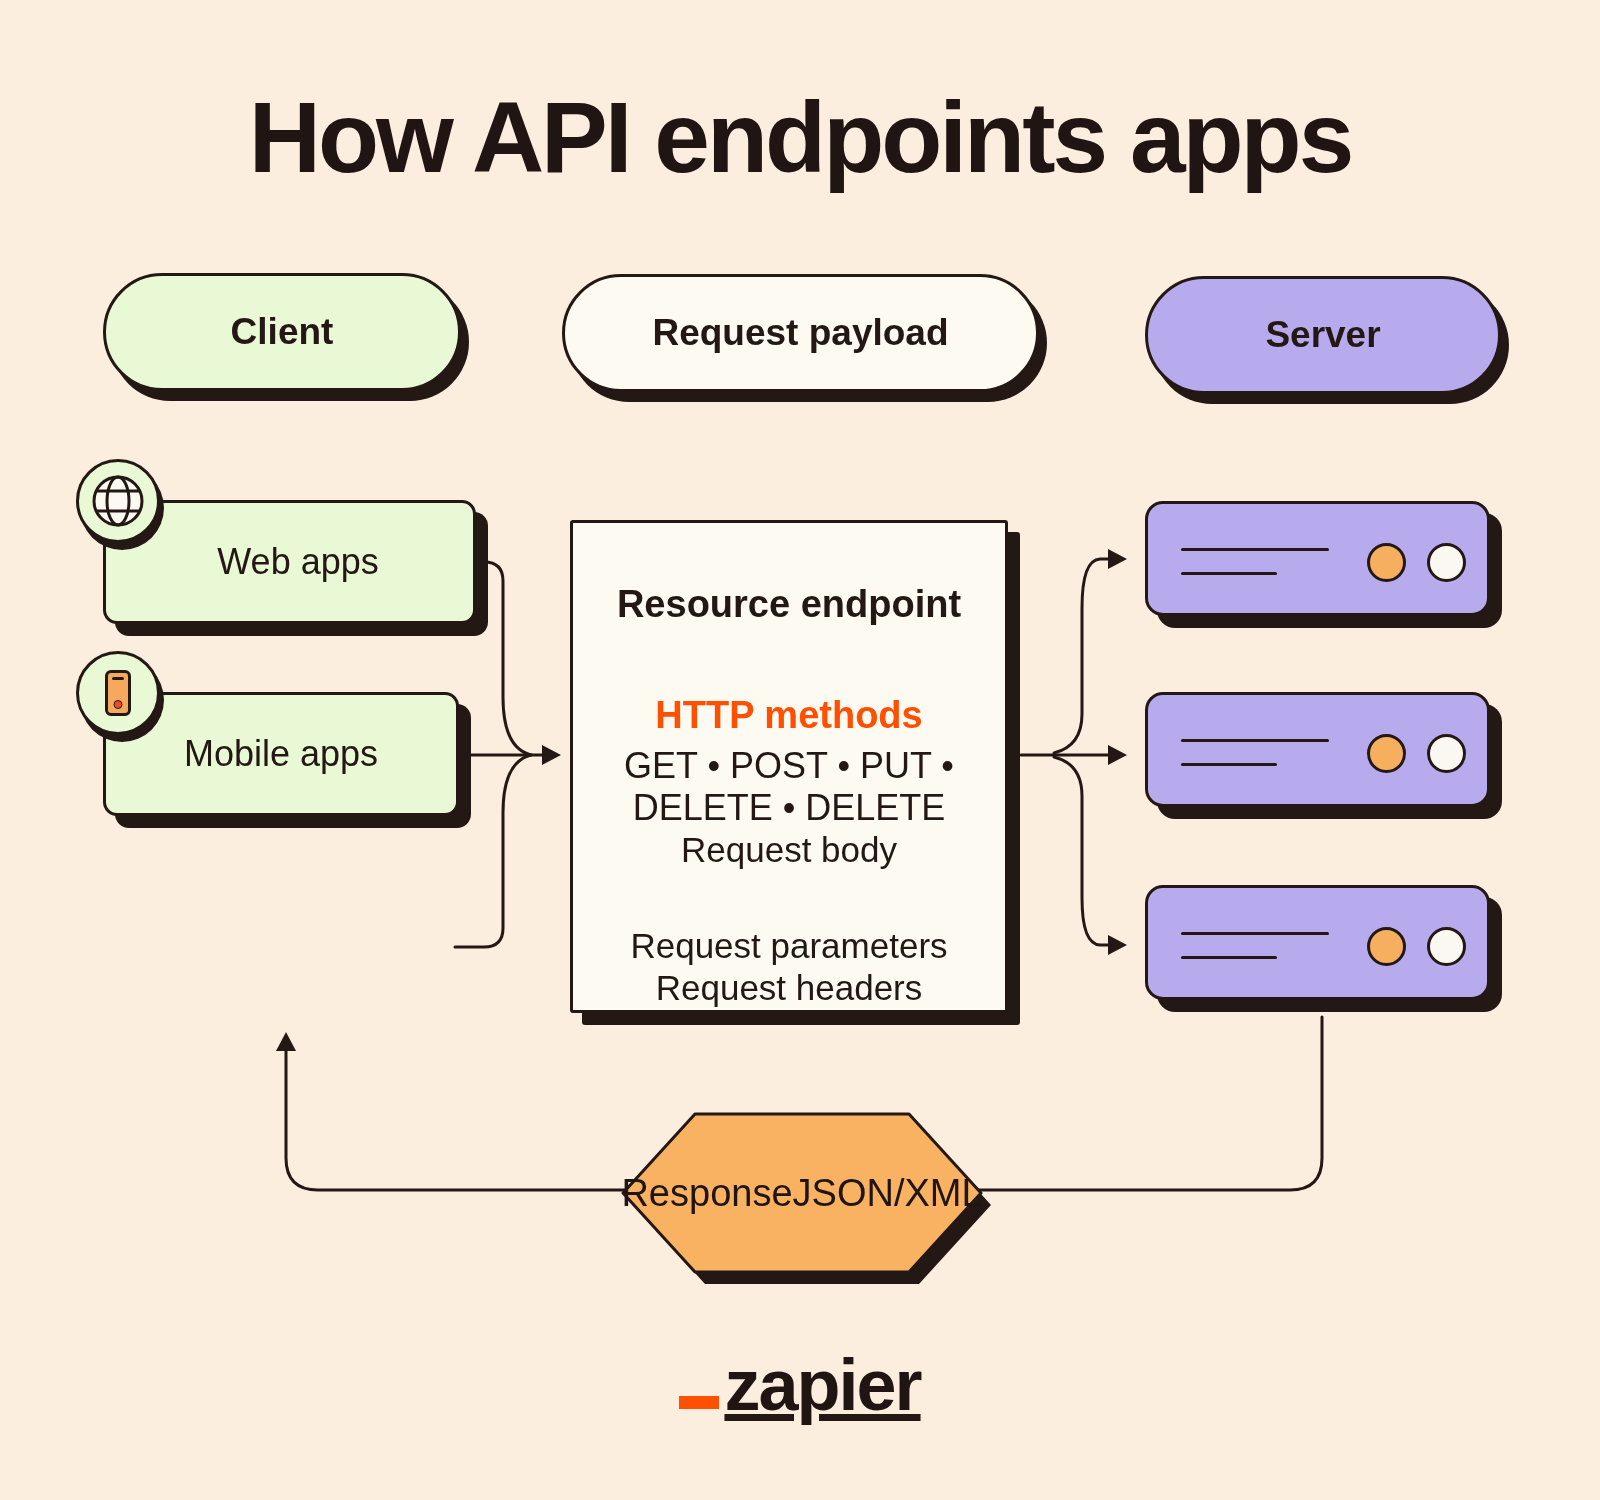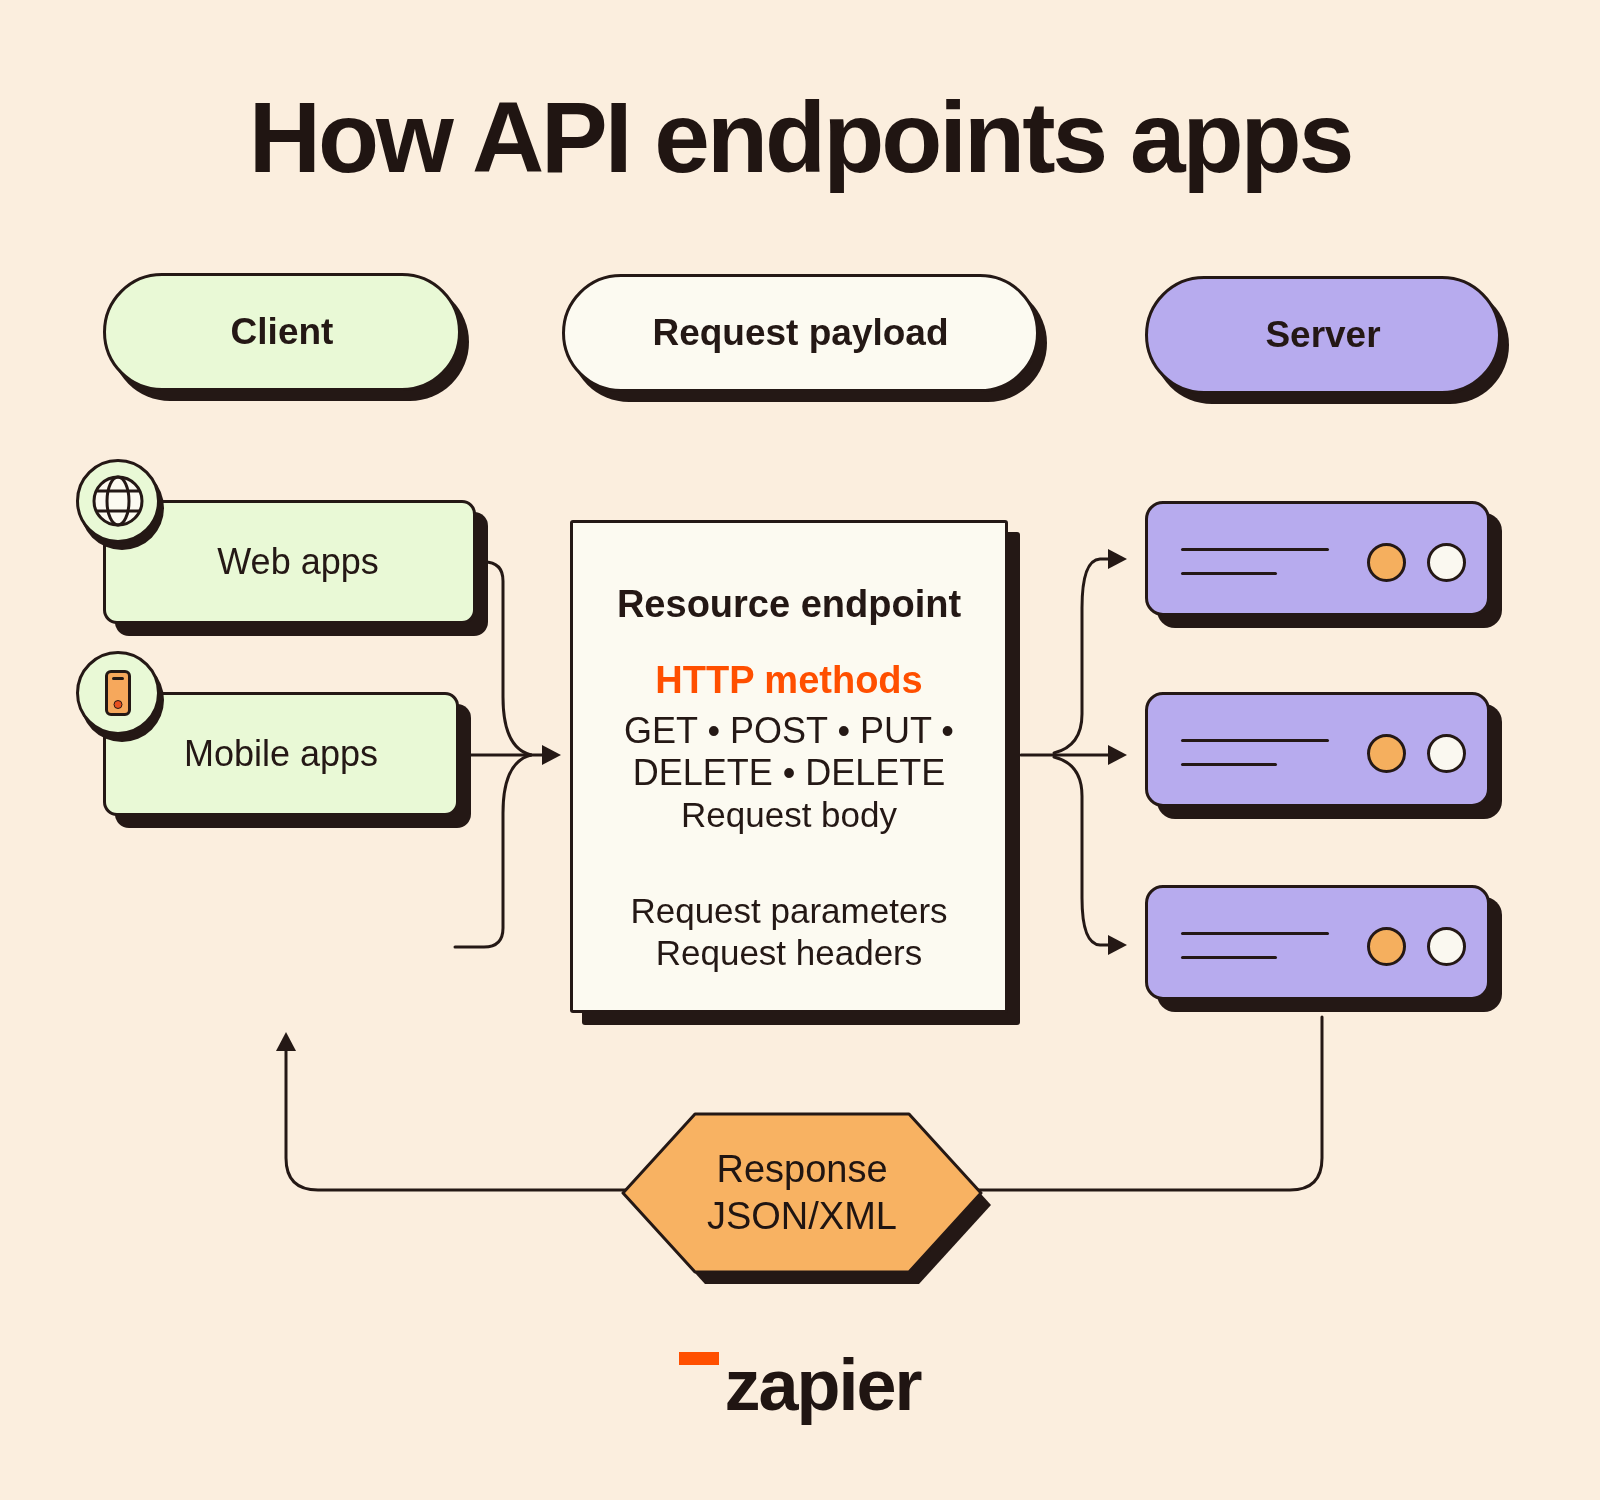--- a/index.html
+++ b/index.html
@@ -47,21 +47,21 @@
     content:"";position:absolute;left:50%;bottom:4px;transform:translateX(-50%);
     width:7px;height:7px;border-radius:50%;background:#E8501F;border:1.5px solid #241815;
   }
   
   .endpoint-card{
     position:absolute;left:570px;top:520px;width:438px;height:493px;background:#FCFAF1;
     border:3px solid #241815;border-radius:3px;box-shadow:12px 12px 0 #241815;
     text-align:center;z-index:2;box-sizing:border-box;
   }
   .ep-title{margin-top:60px;font-size:38px;font-weight:bold;}
-  .ep-methods-heading{margin-top:33px;font-size:38px;font-weight:bold;color:#FF4F00;}
+  .ep-methods-heading{margin-top:68px;font-size:38px;font-weight:bold;color:#FF4F00;}
   .ep-methods-line{font-size:36px;line-height:42px;}
   .ep-methods-line.first{margin-top:8px;}
   .ep-req{font-size:35px;line-height:42px;}
   .ep-req.first{margin-top:54px;}
   
   .server-card{
     position:absolute;left:1145px;width:345px;height:115px;background:#B7ABEE;
     border:3px solid #241815;border-radius:18px;box-shadow:12px 12px 0 #241815;
     z-index:2;box-sizing:border-box;
   }
@@ -71,27 +71,27 @@
   .srv-line{position:absolute;height:3px;background:#241815;border-radius:2px;}
   .srv-line.l1{left:33px;top:44px;width:148px;}
   .srv-line.l2{left:33px;top:68px;width:96px;}
   .dot{position:absolute;width:33px;height:33px;border-radius:50%;border:3px solid #241815;top:39px;box-sizing:content-box;}
   .dot.orange{left:219px;background:#F5AF5E;}
   .dot.white{left:279px;background:#FAF8F0;}
   
   .connectors{position:absolute;left:0;top:0;z-index:1;}
   .hex-label{
     position:absolute;left:623px;top:1114px;width:358px;height:158px;z-index:3;
-    display:flex;flex-direction:column;align-items:center;justify-content:center;
+    display:flex;flex-direction:row;align-items:center;justify-content:center;
     font-size:38px;font-weight:500;line-height:47px;color:#201512;
   }
   
   .logo{
     position:absolute;left:0;right:0;top:1352px;display:flex;
-    justify-content:center;align-items:flex-start;gap:5px;z-index:2;
+    justify-content:center;align-items:flex-end;gap:5px;z-index:2;text-decoration:underline;
   }
   .logo-underscore{width:40px;height:13px;background:#FF4F00;margin-bottom:9px;}
   .logo-text{font-size:72px;font-weight:bold;letter-spacing:-2px;line-height:0.92;color:#201512;}
 </style>
 </head>
 <body>
 
 <div class="canvas">
 
   <svg class="connectors" width="1600" height="1500" viewBox="0 0 1600 1500">

